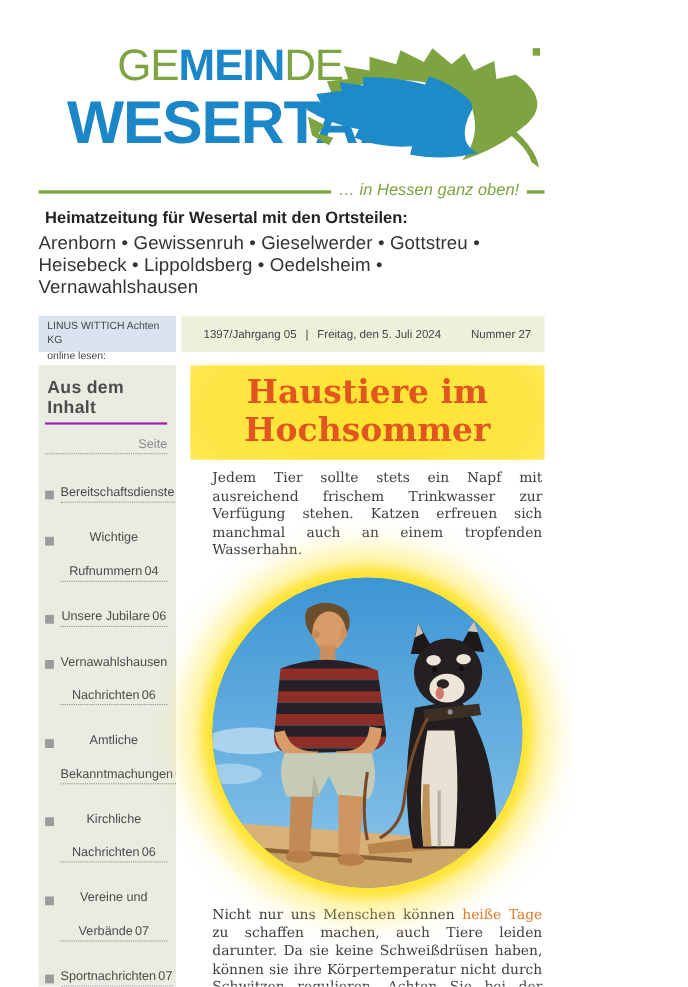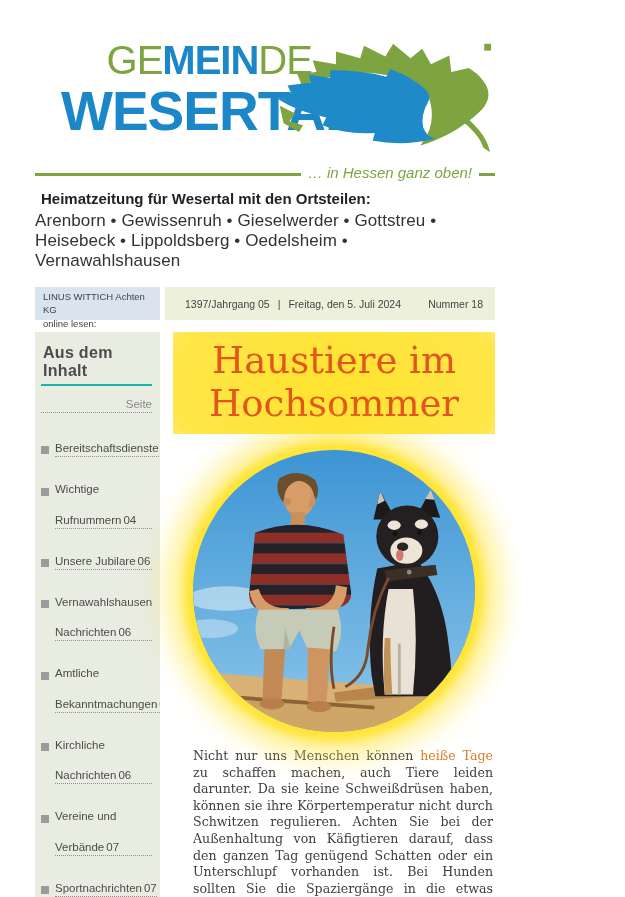--- a/index.html
+++ b/index.html
@@ -41,34 +41,34 @@
   .info-left{width:125px;flex:none;background:var(--infoleft-bg);padding:3px 8px;font-size:9.5px;color:#444;line-height:1.4;}
   .info-left b{color:#333;}
   .info-right{flex:1;background:var(--infomid-bg);display:flex;align-items:center;justify-content:space-between;padding:0 12px 0 20px;font-size:10.5px;color:#444;}
   .issue-date{display:flex;gap:8px;align-items:center;}
 
   
   .content{display:flex;gap:13px;margin:12px 25px 0 35px;height:587px;}
 
   
   .sidebar{width:125px;flex:none;background:var(--sidebar-bg);padding:12px 8px 10px 6px;overflow:hidden;}
-  .toc-title{font-size:16px;font-weight:700;color:var(--toc-gray);border-bottom:2px solid #14b8a6;padding:0 0 4px 2px;letter-spacing:0.3px;}
+  .toc-title{font-size:16px;font-weight:700;color:var(--toc-gray);border-bottom:2px solid #a21caf;padding:0 0 4px 2px;letter-spacing:0.3px;}
   .seite-row{margin-top:12px;border-bottom:1.5px dotted #8f8f8f;padding-bottom:2px;text-align:right;font-size:11.5px;color:#8a8a8a;}
   .toc-row{display:flex;align-items:flex-end;gap:6px;margin-top:26px;font-size:11.5px;color:var(--toc-gray);}
   .toc-row.first{margin-top:29px;}
   .toc-row.cont{margin-top:15px;}
   .toc-row.cont .toc-bullet{visibility:hidden;}
   .toc-bullet{width:8px;height:8px;background:#9b9b9b;flex:none;margin-bottom:3px;}
-  .toc-line{flex:1;display:flex;justify-content:flex-start;align-items:flex-end;gap:2px;}
+  .toc-line{flex:1;display:flex;justify-content:center;align-items:flex-end;gap:2px;}
   .toc-line.has-page{border-bottom:1.5px dotted #8f8f8f;padding-bottom:2px;}
   .toc-line.no-page{padding-bottom:3.5px;}
 
   
   .main{flex:1;display:flex;flex-direction:column;font-family:"DejaVu Serif",serif;color:var(--text-dark);}
-  .headline{position:relative;text-align:center;padding:7px 0 9px;font-size:37px;font-weight:400;color:var(--headline-orange);
+  .headline{position:relative;text-align:center;padding:7px 0 9px;font-size:30px;font-weight:700;color:var(--headline-orange);
     background:radial-gradient(ellipse 96% 170% at 50% 50%, #FFE32E 0%, #FFE64A 55%, rgba(255,232,80,0) 82%);}
   .intro{margin:8px 2px 0 20px;font-size:12.6px;line-height:1.32;text-align:justify;}
   .photo-wrap{width:282px;height:282px;flex:none;border-radius:50%;margin:16px auto 0;position:relative;
     box-shadow:0 0 9px 9px #FFE434, 0 0 26px 26px rgba(255,228,52,0.55);background:#4DA2DC;}
   .photo-wrap svg{display:block;width:100%;height:100%;border-radius:50%;}
   .body-text{margin:16px 2px 0 20px;font-size:12.6px;line-height:1.32;text-align:justify;}
   .hot-days{color:#E07B28;}
 </style>
 </head>
 <body>
@@ -102,21 +102,21 @@
     <div class="info-left">
       <div>LINUS WITTICH Achten KG</div>
       <div><span>online lesen: </span><b>www.wittich.de</b></div>
     </div>
     <div class="info-right">
       <div class="issue-date">
         <span>1397/Jahrgang 05</span>
         <span>|</span>
         <span>Freitag, den 5. Juli 2024</span>
       </div>
-      <span>Nummer 18</span>
+      <span>Nummer 27</span>
     </div>
   </div>
 
   <div class="content">
 
     <div class="sidebar">
       <div class="toc-title">Aus dem Inhalt</div>
       <div class="seite-row">Seite</div>
 
       <div class="toc-row first">
@@ -202,20 +202,21 @@
         <span class="toc-line has-page">
             <span>Sportnachrichten</span>
             <span>07</span>
           </span>
       </div>
 
     </div>
 
     <div class="main">
       <h1 class="headline">Haustiere im Hochsommer</h1>
+      <p class="intro">Jedem Tier sollte stets ein Napf mit ausreichend frischem Trinkwasser zur Verfügung stehen. Katzen erfreuen sich manchmal auch an einem tropfenden Wasserhahn.</p>
 
       <div class="photo-wrap">
         <svg viewBox="0 0 300 300" aria-hidden="true">
           <defs>
             <clipPath id="circ">
                 <circle cx="150" cy="150" r="150"></circle>
               </clipPath>
             <linearGradient id="sky" x1="0" y1="0" x2="0" y2="1">
               <stop offset="0" stop-color="#3D95D4"></stop>
                 <stop offset="1" stop-color="#8CC6EA"></stop>

